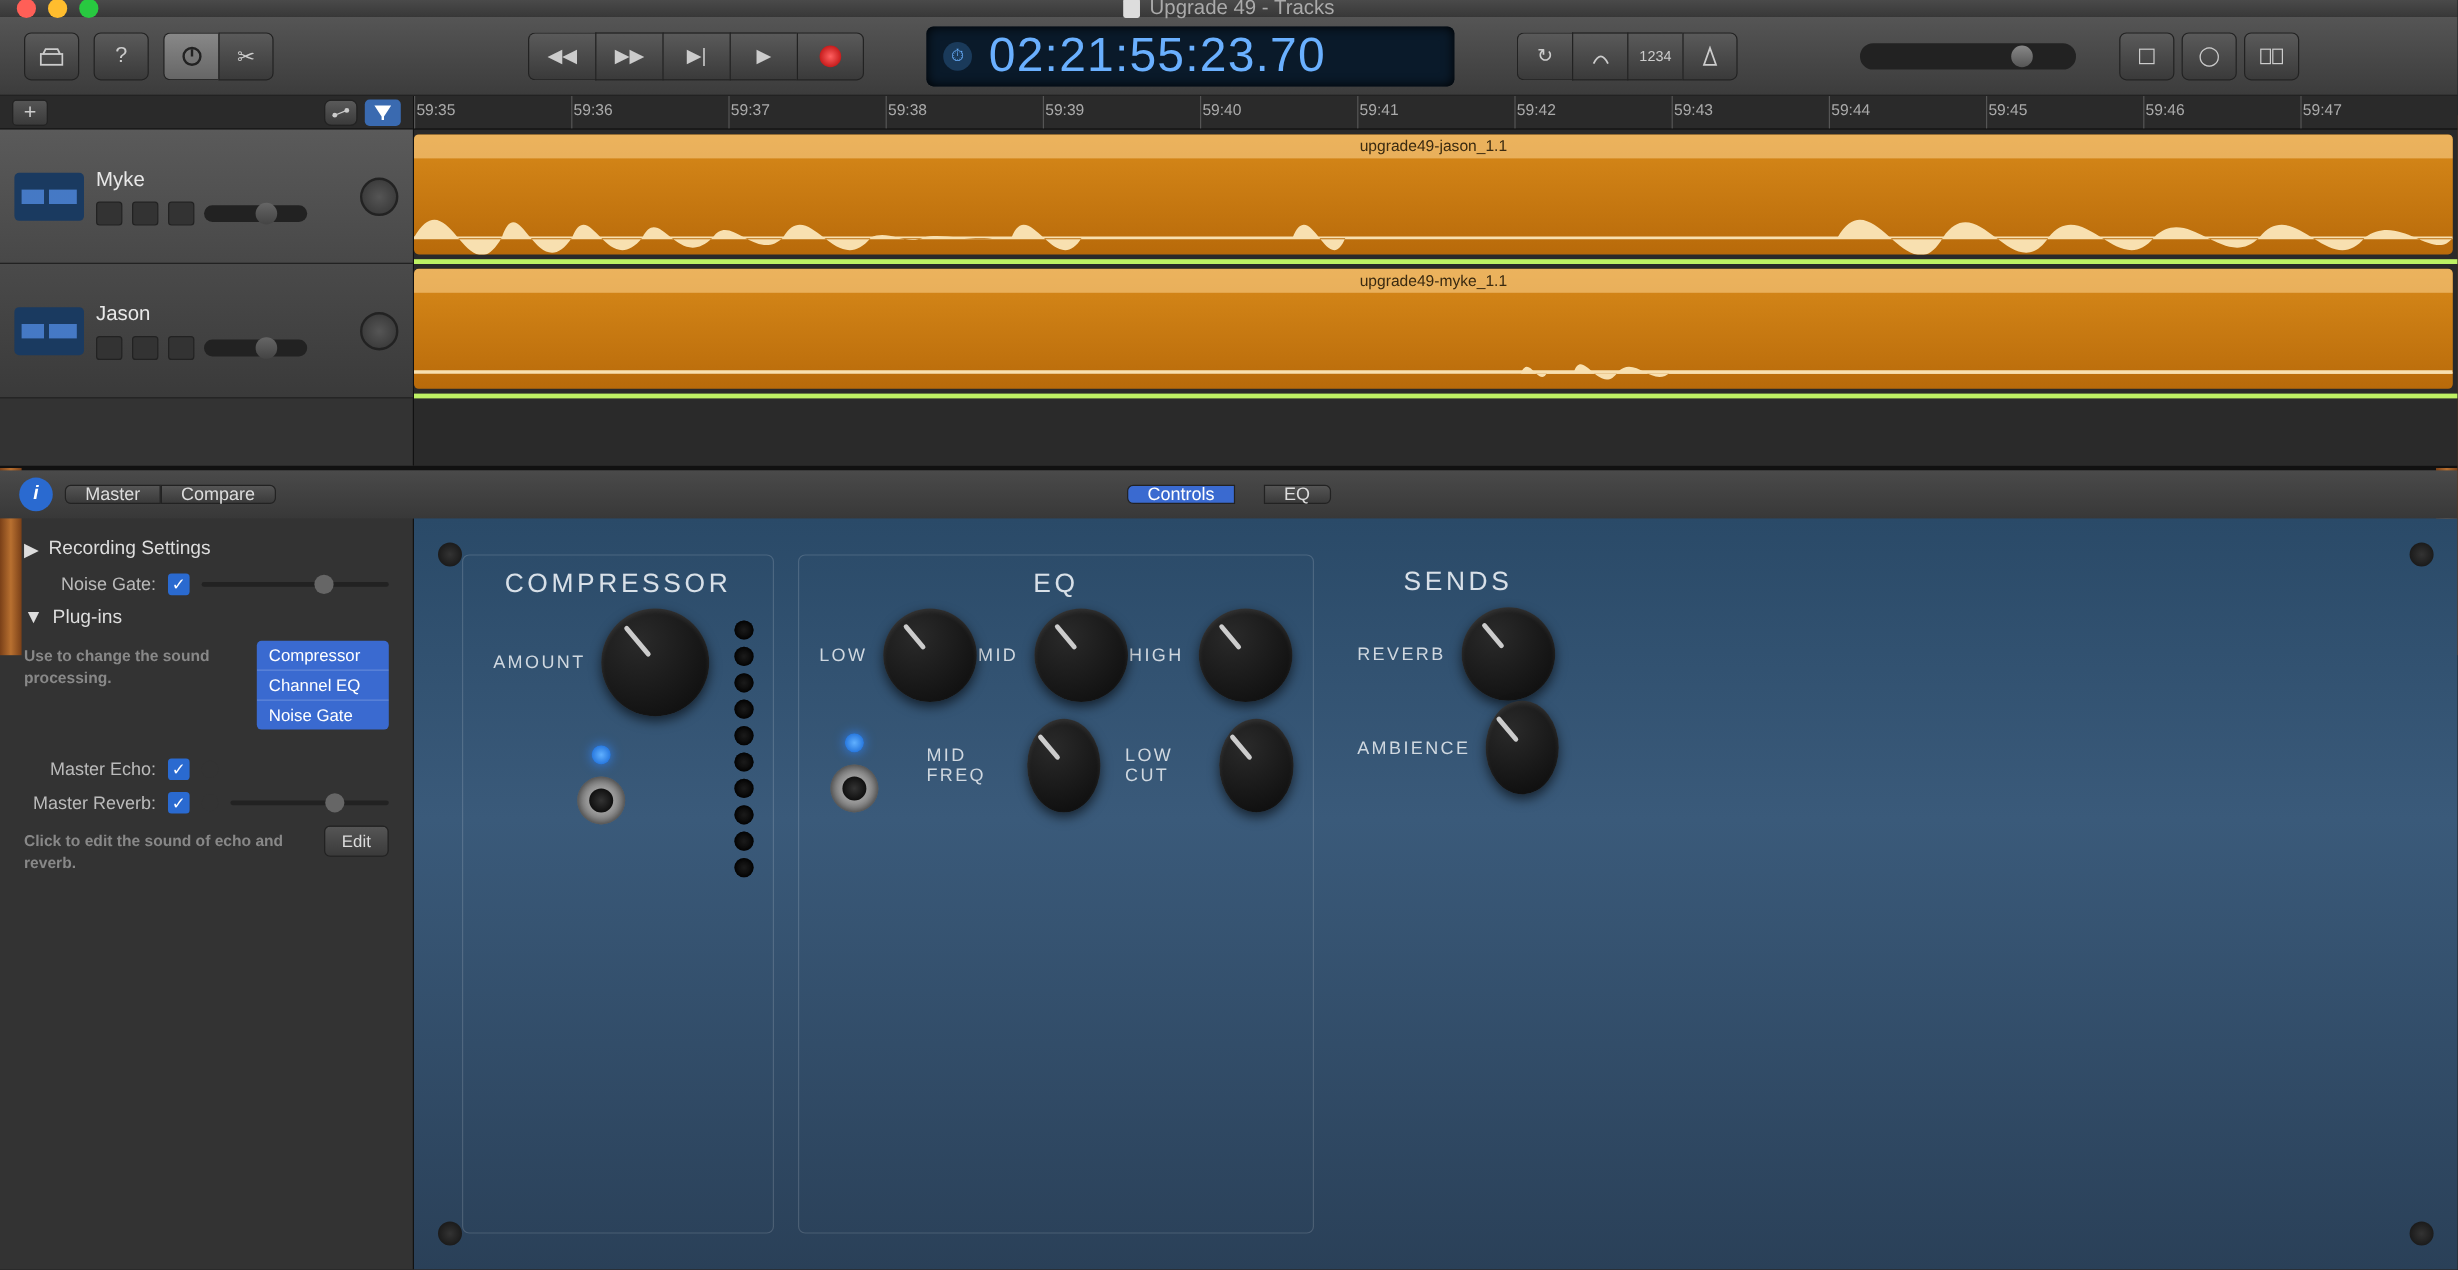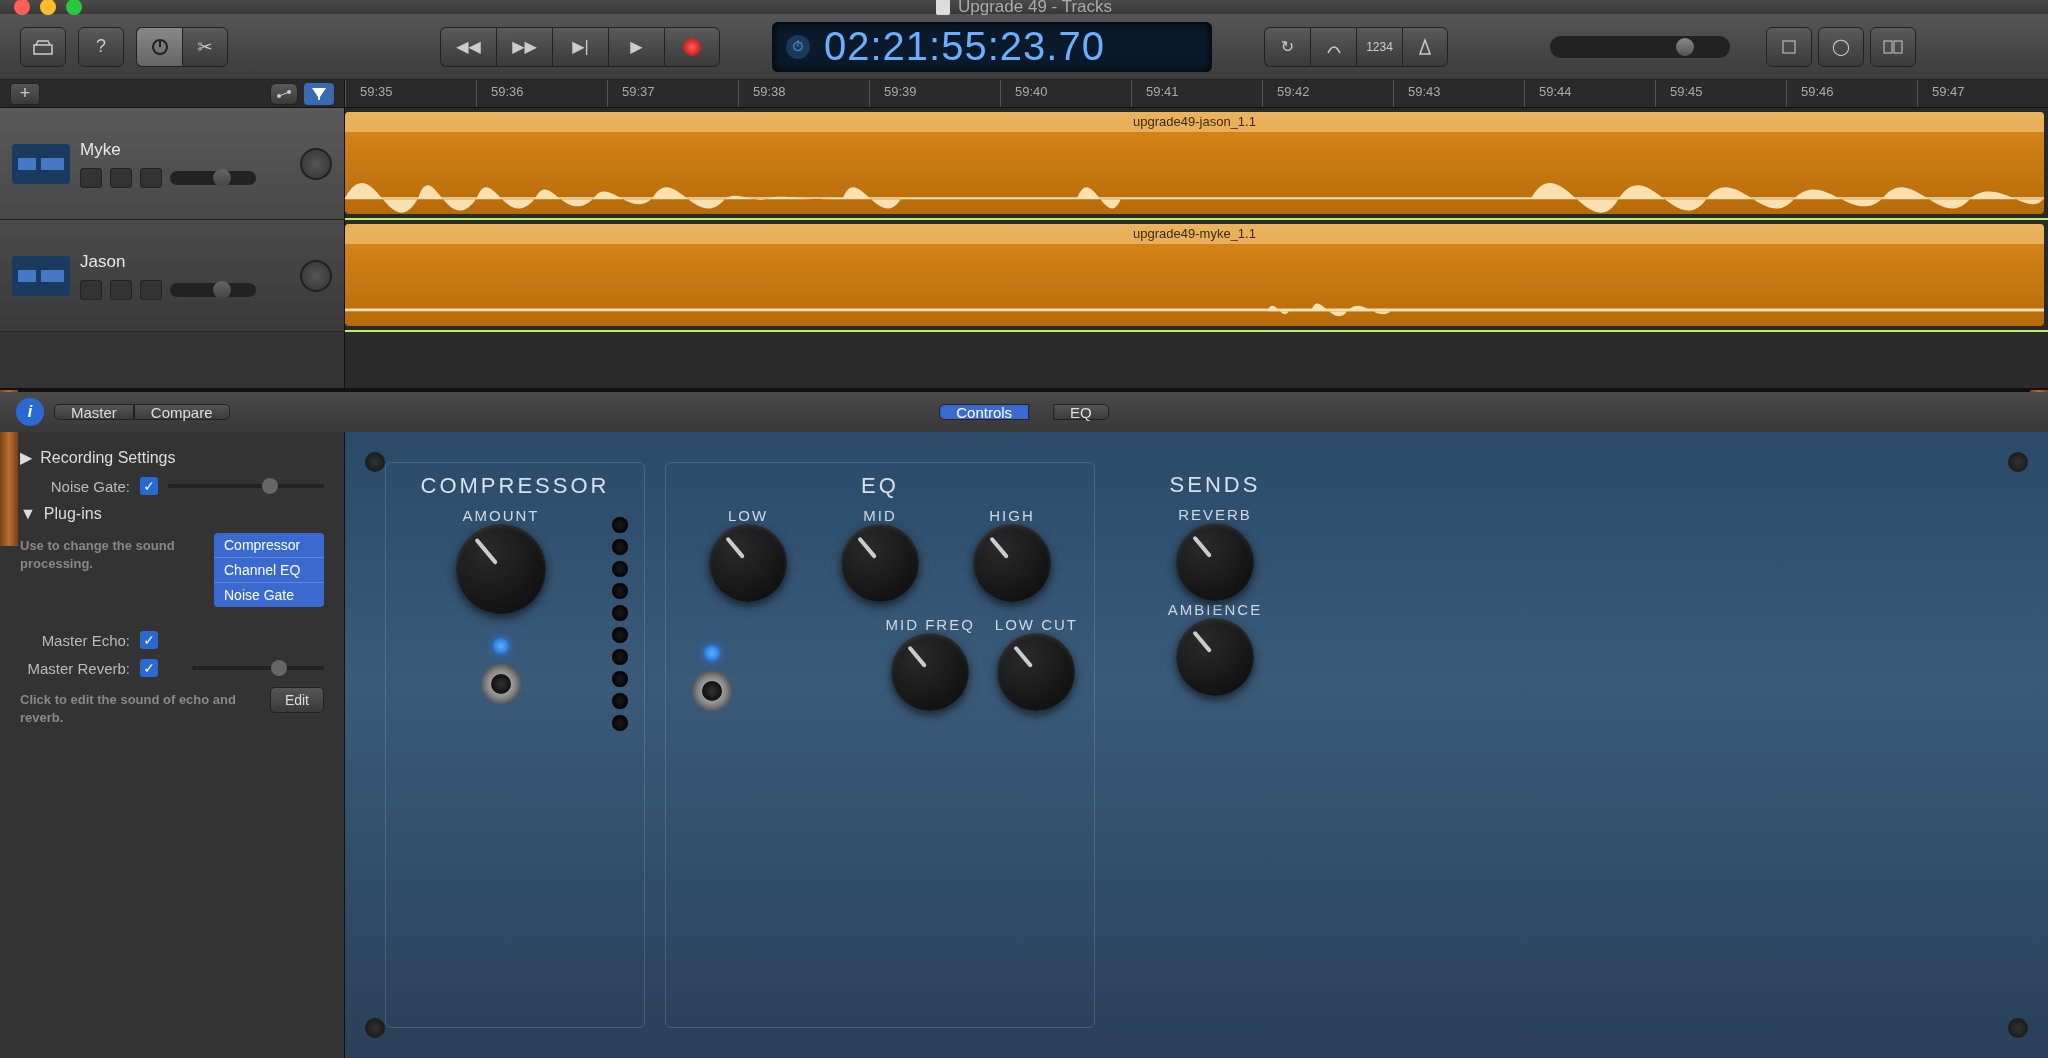--- a/index.html
+++ b/index.html
@@ -52,22 +52,22 @@
 .track-name { color:#e8e8e8; font-size:17px; }
 .track-ctrls { display:flex; align-items:center; gap:8px; }
 .mini-btn { width:22px; height:20px; background:#333; border:1px solid #222; border-radius:3px; }
 .track-slider { width:86px; height:14px; background:#222; border-radius:7px; position:relative; }
 .track-slider::after { content:""; position:absolute; left:50%; top:-2px; width:18px; height:18px; border-radius:50%; background:linear-gradient(#666,#444); }
 .pan-knob { width:32px; height:32px; border-radius:50%; background:radial-gradient(#555,#333); border:2px solid #222; }
 
 
 .timeline { flex:1; display:flex; flex-direction:column; background:#2a2a2a; }
 .ruler { height:28px; background:#2a2a2a; border-bottom:1px solid #111; position:relative; display:flex; }
-.ruler .tick { flex:1; border-left:1px solid #555; font-size:13px; color:#aaa; padding-left:14px; padding-top:4px; }
-.region-lane { height:112px; border-bottom:2px solid #bef264; position:relative; }
+.ruler .tick { flex:1; border-left:1px solid #555; font-size:13px; color:#aaa; padding-left:1px; padding-top:4px; }
+.region-lane { height:112px; border-bottom:4px solid #bef264; position:relative; }
 .region { position:absolute; inset:4px 4px 4px 0; background:linear-gradient(#d88a1a,#b86a0a); border-radius:4px; overflow:hidden; }
 .region .label-bar { height:20px; background:rgba(255,220,160,.5); font-size:13px; color:#3a2a10; text-align:center; line-height:20px; }
 .wave { position:absolute; top:20px; left:0; right:0; bottom:0; }
 
 
 .panel { flex:1; display:flex; flex-direction:column; background:#333; border-top:2px solid #111; }
 .panel-top { height:40px; background:linear-gradient(#4a4a4a,#383838); display:flex; align-items:center; padding:0 16px; gap:10px; position:relative; }
 .info-btn { width:28px; height:28px; border-radius:50%; background:#2a6ad0; color:#fff; display:flex; align-items:center; justify-content:center; font-weight:bold; font-style:italic; font-size:16px; }
 .seg { display:flex; }
 .seg-btn { height:16px; padding:0 16px; background:linear-gradient(#555,#3a3a3a); border:1px solid #222; color:#ddd; font-size:15px; display:flex; align-items:center; }
@@ -95,21 +95,21 @@
 .rack { flex:1; background:linear-gradient(#2a4a68,#3a5a7a 40%,#2a4058); position:relative; display:flex; padding:30px 40px; gap:20px; }
 .screw { position:absolute; width:20px; height:20px; border-radius:50%; background:radial-gradient(#333,#111); }
 .screw.tl{top:20px;left:20px;} .screw.tr{top:20px;right:20px;}
 .screw.bl{bottom:20px;left:20px;} .screw.br{bottom:20px;right:20px;}
 .module { border:1px solid rgba(255,255,255,.15); border-radius:6px; padding:10px 16px 18px; display:flex; flex-direction:column; }
 .module.compressor { width:260px; }
 .module.eq { width:430px; }
 .module.sends { width:200px; border:none; }
 .mod-title { text-align:center; font-size:22px; letter-spacing:3px; color:#d8e0e8; margin-bottom:8px; font-family:"Arial Narrow",sans-serif; }
 .knob-row { display:flex; justify-content:space-around; margin-bottom:14px; }
-.knob-unit { display:flex; flex-direction:column; align-items:center; gap:0; }
+.knob-unit { display:flex; flex-direction:row; align-items:center; gap:13px; }
 .knob-label { font-size:15px; letter-spacing:2px; color:#d0d8e0; }
 .knob { width:90px; height:90px; border-radius:50%; background:radial-gradient(circle at 35% 30%,#2a2a2a,#0a0a0a); box-shadow:0 4px 10px rgba(0,0,0,.6), inset 0 2px 4px rgba(255,255,255,.1); position:relative; }
 .knob::after { content:""; position:absolute; left:50%; top:6px; width:4px; height:32px; background:#ccc; border-radius:2px; transform-origin:2px 39px; transform:translateX(-2px) rotate(-40deg); }
 .knob.sm { width:78px; height:78px; }
 .knob.sm::after { height:26px; transform-origin:2px 33px; }
 .led-col { display:flex; flex-direction:column; gap:6px; margin-left:12px; padding-top:10px; }
 .led { width:16px; height:16px; border-radius:50%; background:radial-gradient(#1a1a1a,#000); box-shadow:inset 0 0 4px #000; }
 .footswitch { display:flex; flex-direction:column; align-items:center; gap:10px; }
 .blue-led { width:16px; height:16px; border-radius:50%; background:radial-gradient(#60b0ff,#1060d0); box-shadow:0 0 10px #3080f0; }
 .jack { width:40px; height:40px; border-radius:50%; background:radial-gradient(#bbb,#666); box-shadow:inset 0 0 8px #333; position:relative; }

